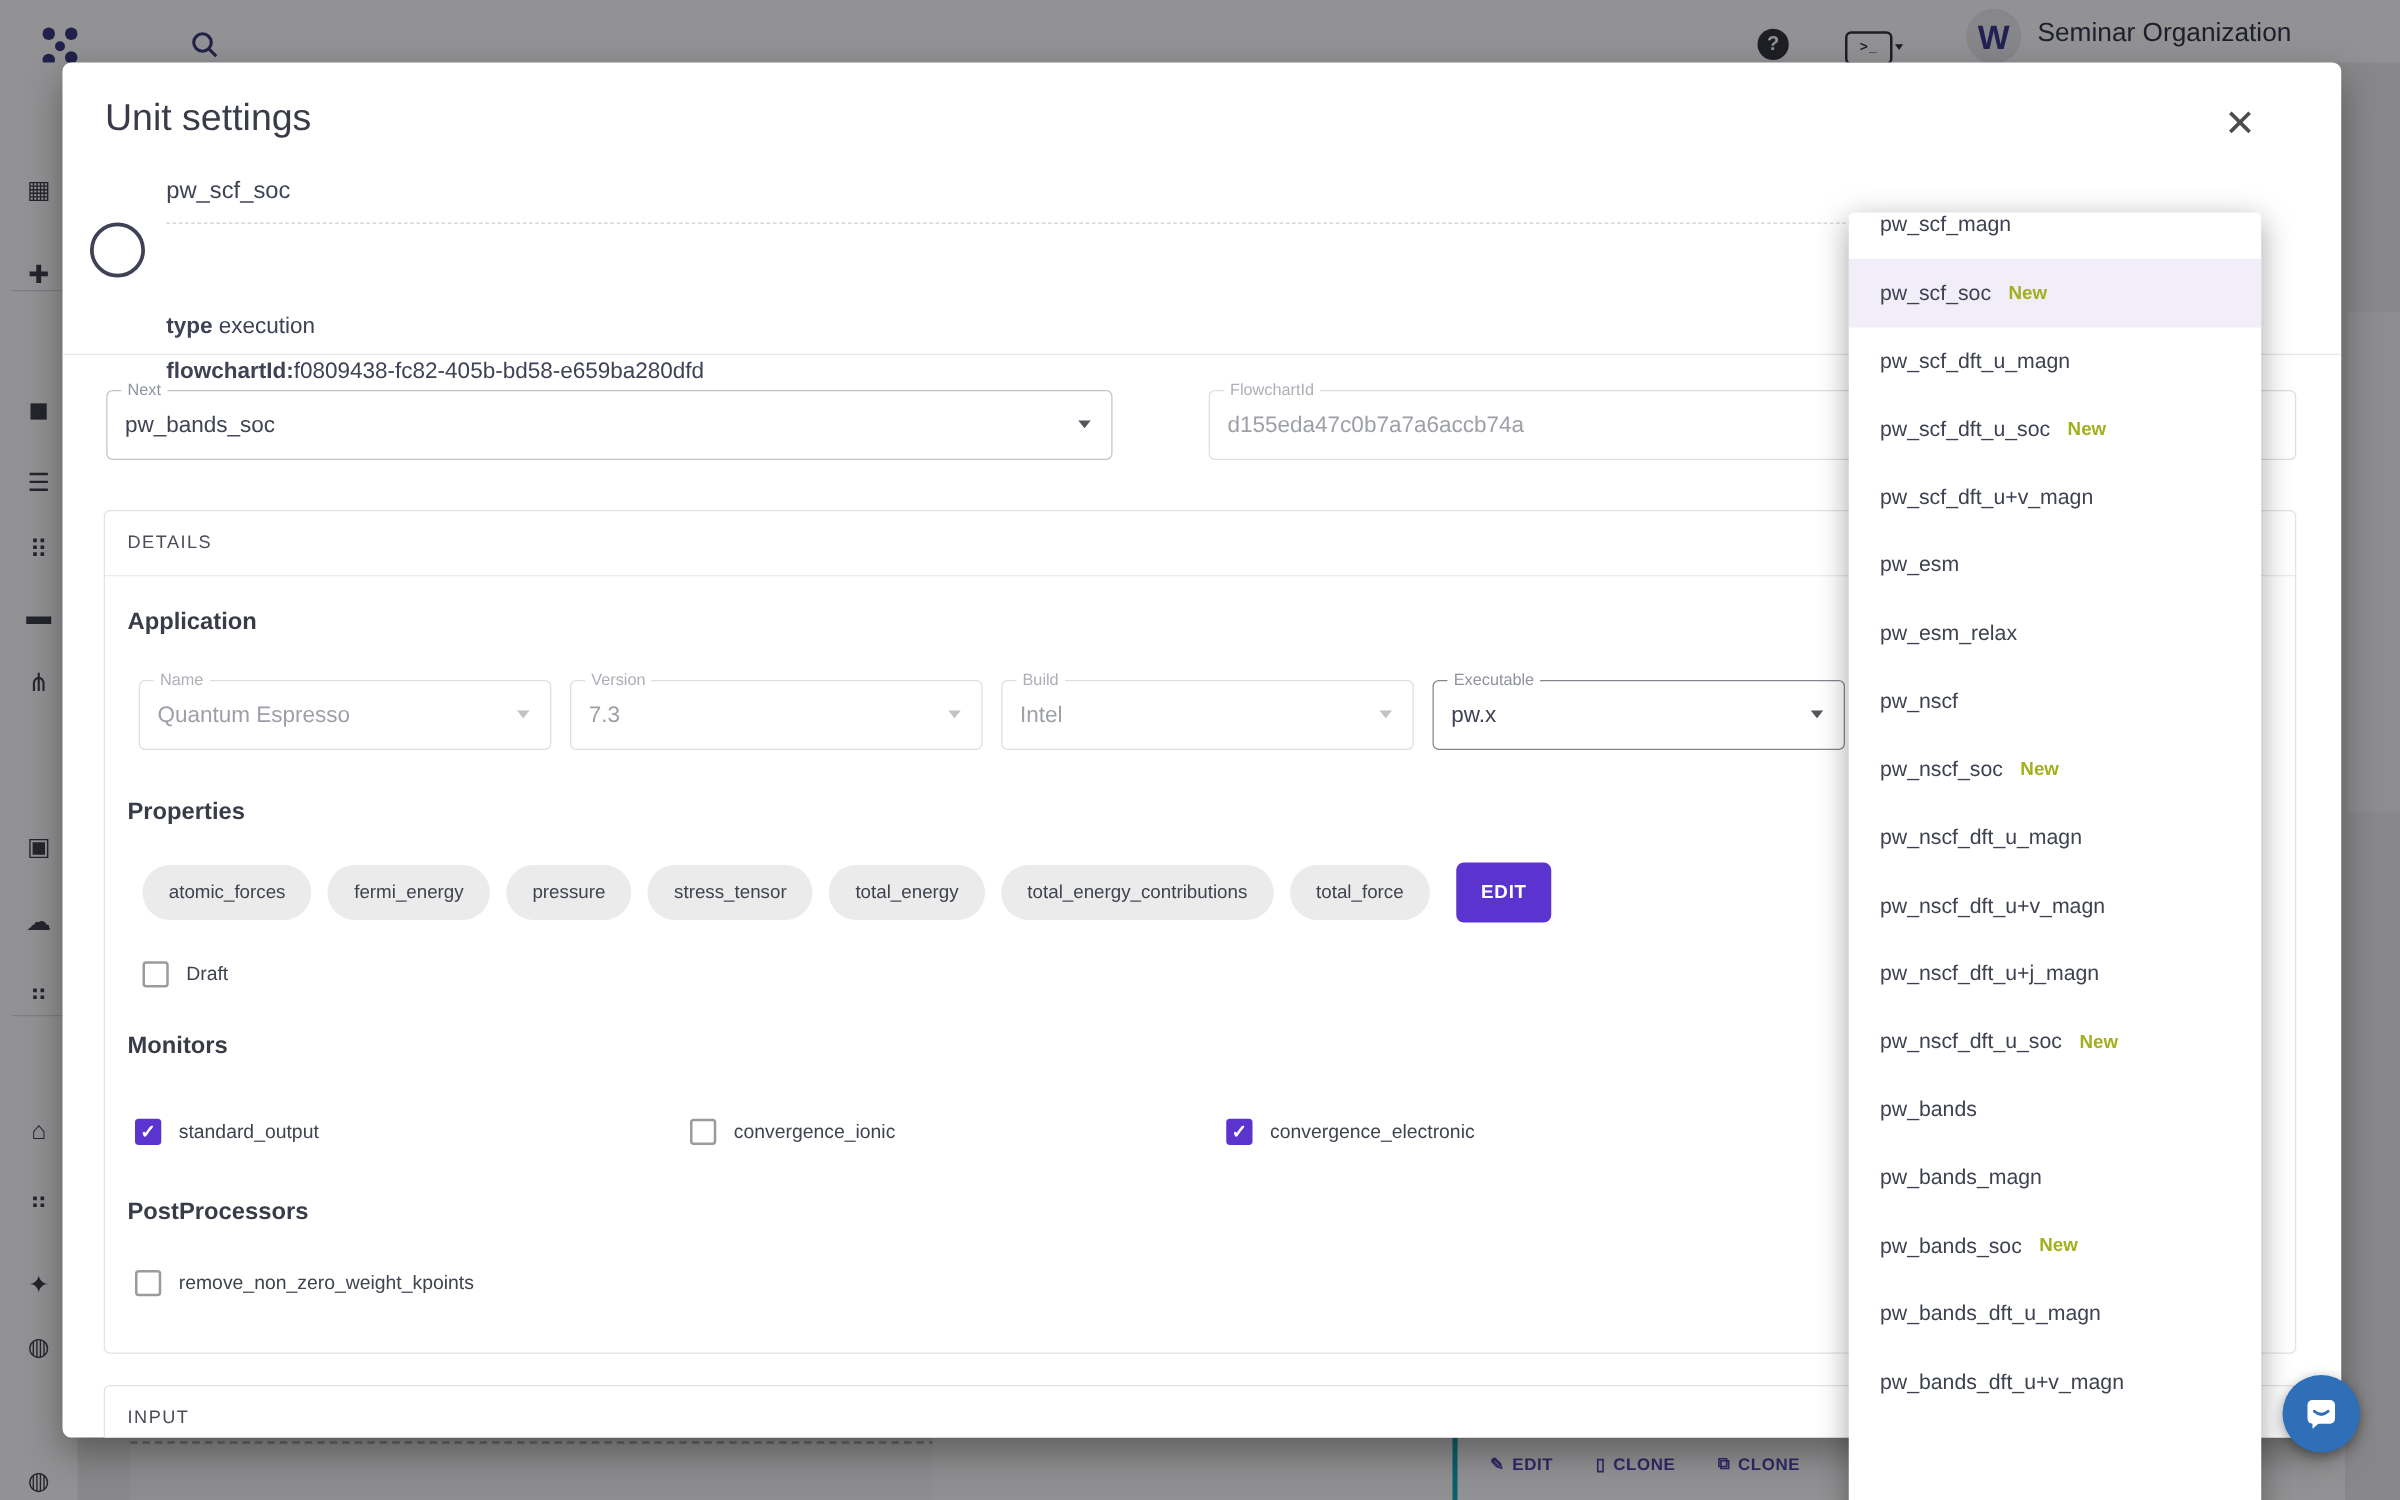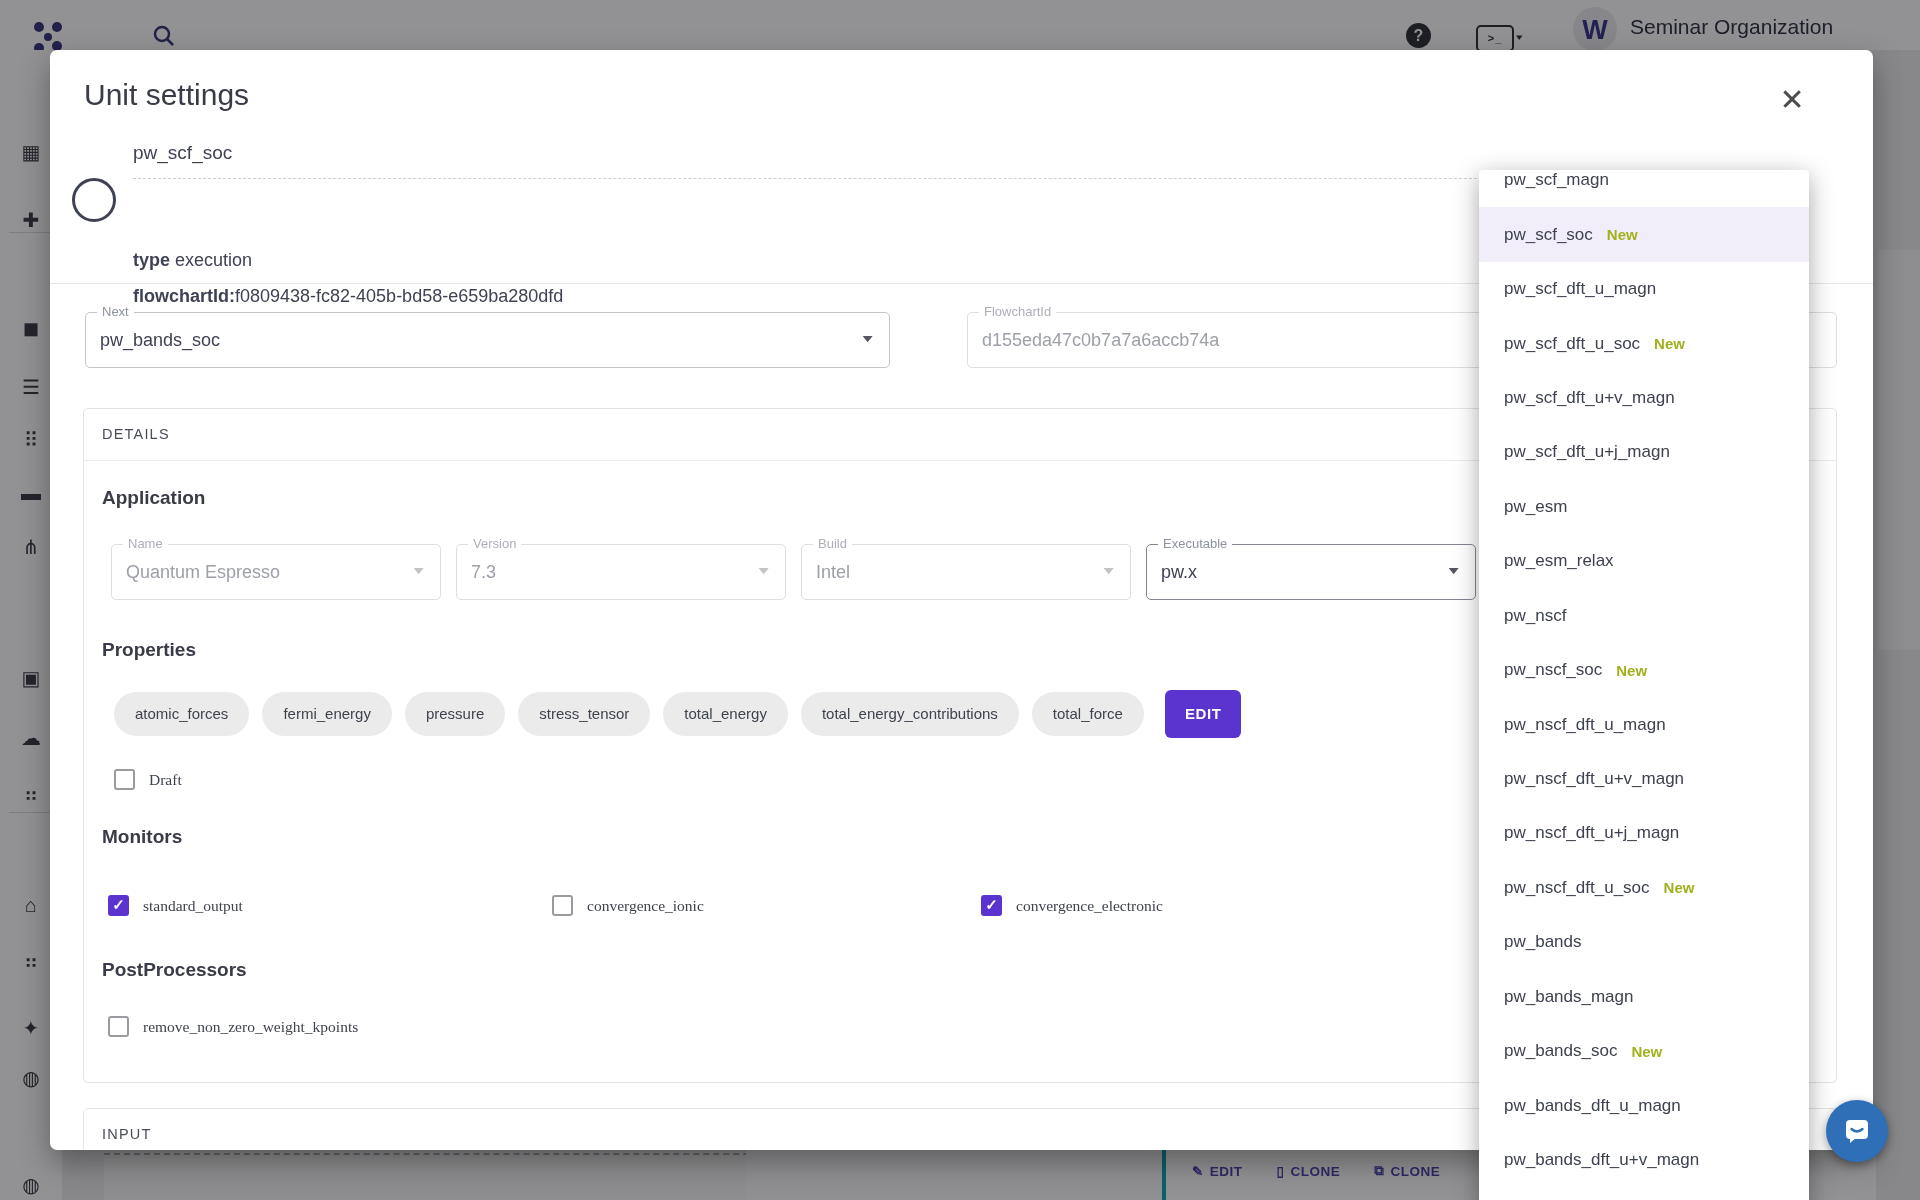--- a/index.html
+++ b/index.html
@@ -55,21 +55,21 @@
   #input-card{top:1058px;height:90px;}
   .card-header{position:absolute;left:0;top:0;width:100%;height:52px;border-bottom:1px solid #ececec;box-sizing:border-box;}
   .card-header span{position:absolute;left:18px;top:17px;font-size:14.5px;letter-spacing:1.2px;color:#4a4d57;}
   .sec-heading{position:absolute;left:18px;font-size:19px;font-weight:700;color:#393c48;}
   #app-fields{position:absolute;left:27px;top:135px;display:flex;gap:15px;}
   #app-fields .field{position:relative;width:330px;flex:0 0 auto;}
   #chips-row{position:absolute;left:30px;top:281px;display:flex;gap:13px;align-items:center;}
   .chip{height:44px;line-height:44px;padding:0 21px;border-radius:22px;background:#ebebeb;color:#3f434e;font-size:15px;white-space:nowrap;}
   .edit-btn{height:48px;line-height:48px;padding:0 20px;margin-left:8px;border-radius:6px;background:#5b34cf;color:#fff;
             font-size:15px;font-weight:700;letter-spacing:.6px;border:none;cursor:pointer;}
-  .check-item{position:absolute;display:flex;align-items:center;gap:14px;font-family:Liberation Serif, serif;}
+  .check-item{position:absolute;display:flex;align-items:center;gap:14px;}
   .cb{width:21px;height:21px;box-sizing:border-box;border-radius:3px;flex:0 0 auto;}
   .cb.off{border:2.5px solid #999b9f;background:#fff;}
   .cb.on{background:#5b34cf;color:#fff;font-size:15px;font-weight:700;text-align:center;line-height:21px;}
   .check-item .clabel{font-size:15.5px;color:#3f434e;white-space:nowrap;}
   
   .dropdown{position:absolute;left:1479px;top:122px;width:330px;height:1059px;background:#fff;border-radius:4px;
             box-shadow:0 6px 24px rgba(0,0,0,.35);z-index:20;overflow:hidden;margin-top:48px;}
   .dd-item{height:54.45px;display:flex;align-items:center;padding-left:25px;font-size:17px;color:#3e4250;cursor:pointer;}
   .dd-item.selected{background:#f1eef9;}
   .dd-new{margin-left:14px;font-size:15px;font-weight:700;color:#a2b01d;}
@@ -256,23 +256,20 @@
           <span>pw_scf_dft_u_magn</span>
         </div>
         <div class="dd-item">
           <span>pw_scf_dft_u_soc</span>
           <span class="dd-new">New</span>
         </div>
         <div class="dd-item">
           <span>pw_scf_dft_u+v_magn</span>
         </div>
         <div class="dd-item">
-          <span>pw_scf_dft_u+j_magn</span>
-        </div>
-        <div class="dd-item">
           <span>pw_esm</span>
         </div>
         <div class="dd-item">
           <span>pw_esm_relax</span>
         </div>
         <div class="dd-item">
           <span>pw_nscf</span>
         </div>
         <div class="dd-item">
           <span>pw_nscf_soc</span>

